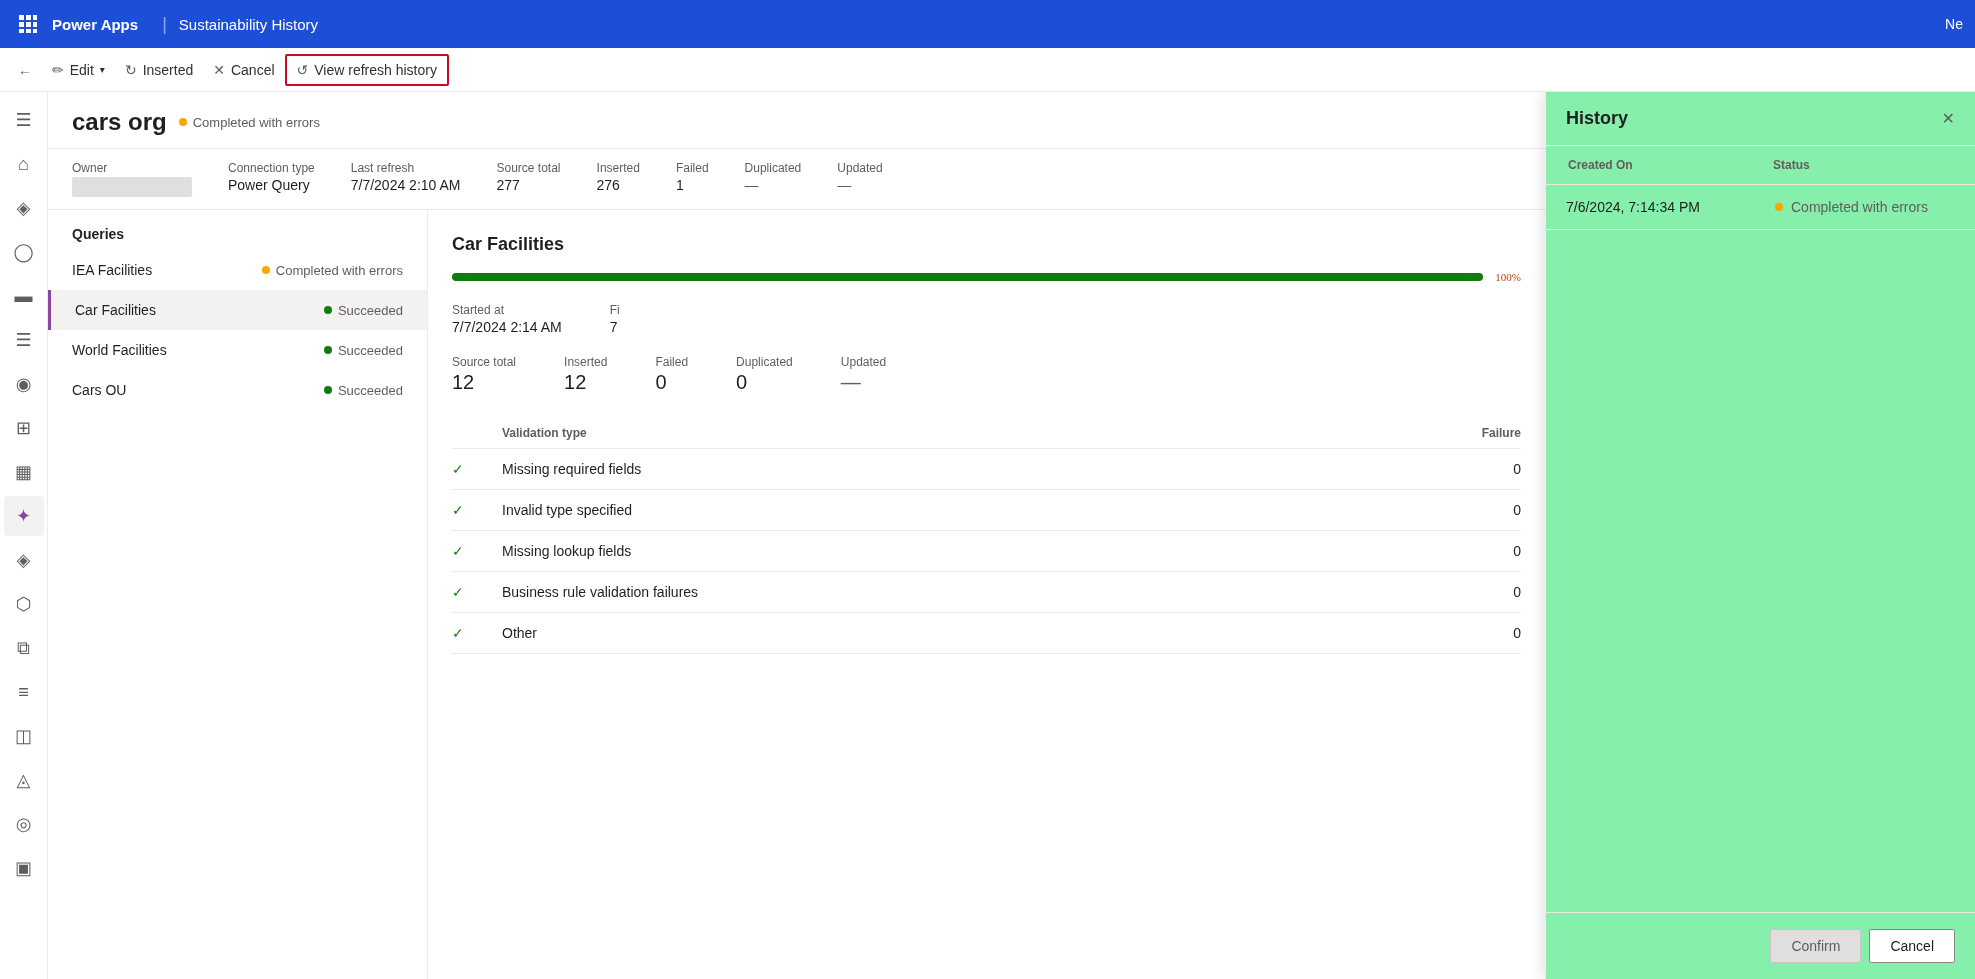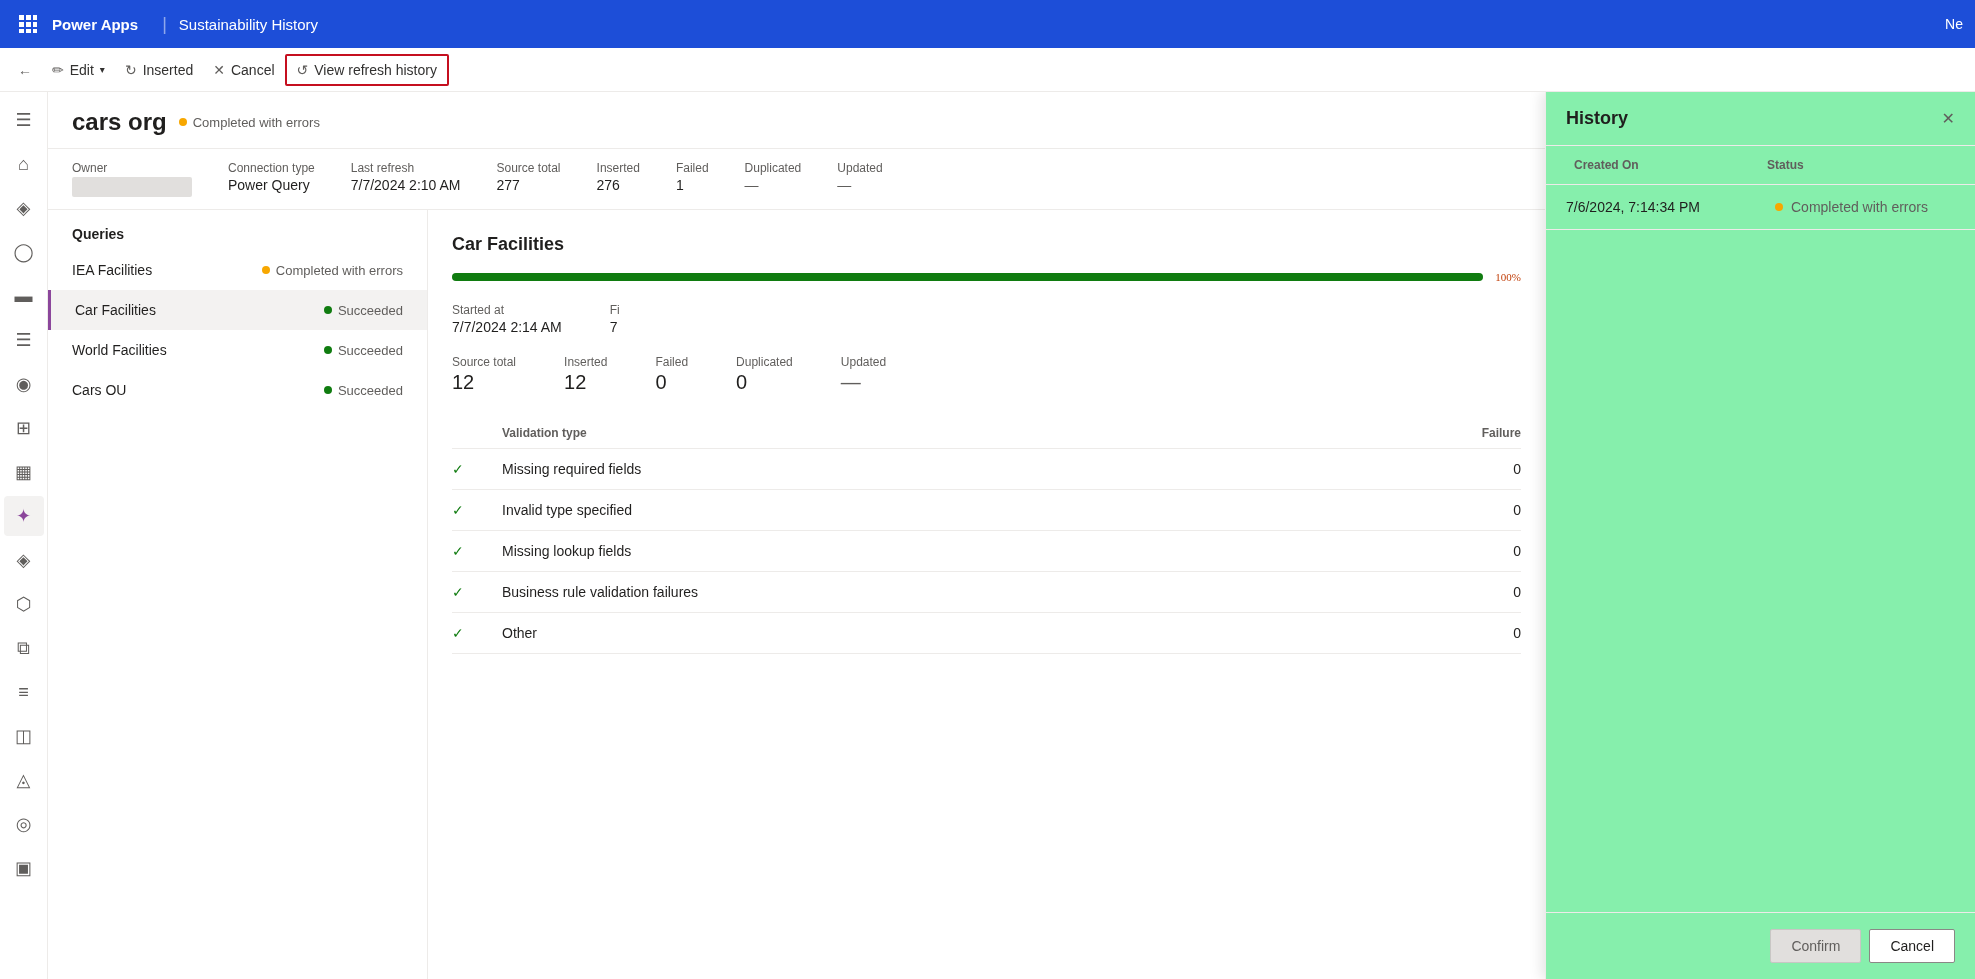--- a/index.html
+++ b/index.html
@@ -207,21 +207,21 @@
     }
     .history-header {
       display: flex; align-items: center; justify-content: space-between;
       padding: 16px 20px;
       border-bottom: 1px solid #edebe9;
     }
     .history-title { font-size: 18px; font-weight: 600; color: #201f1e; }
     .close-btn { background: none; border: none; cursor: pointer; font-size: 16px; color: #605e5c; }
 
     .history-table-header {
-      display: flex; padding: 12px 28px;
+      display: flex; padding: 12px 22px;
       border-bottom: 1px solid #edebe9;
     }
     .history-col-created { flex: 1; font-size: 12px; color: #605e5c; font-weight: 600; }
     .history-col-status { width: 180px; font-size: 12px; color: #605e5c; font-weight: 600; }
 
     .history-row {
       display: flex; align-items: center; padding: 14px 20px;
       border-bottom: 1px solid #edebe9;
     }
     .history-date { flex: 1; font-size: 14px; color: #201f1e; }

